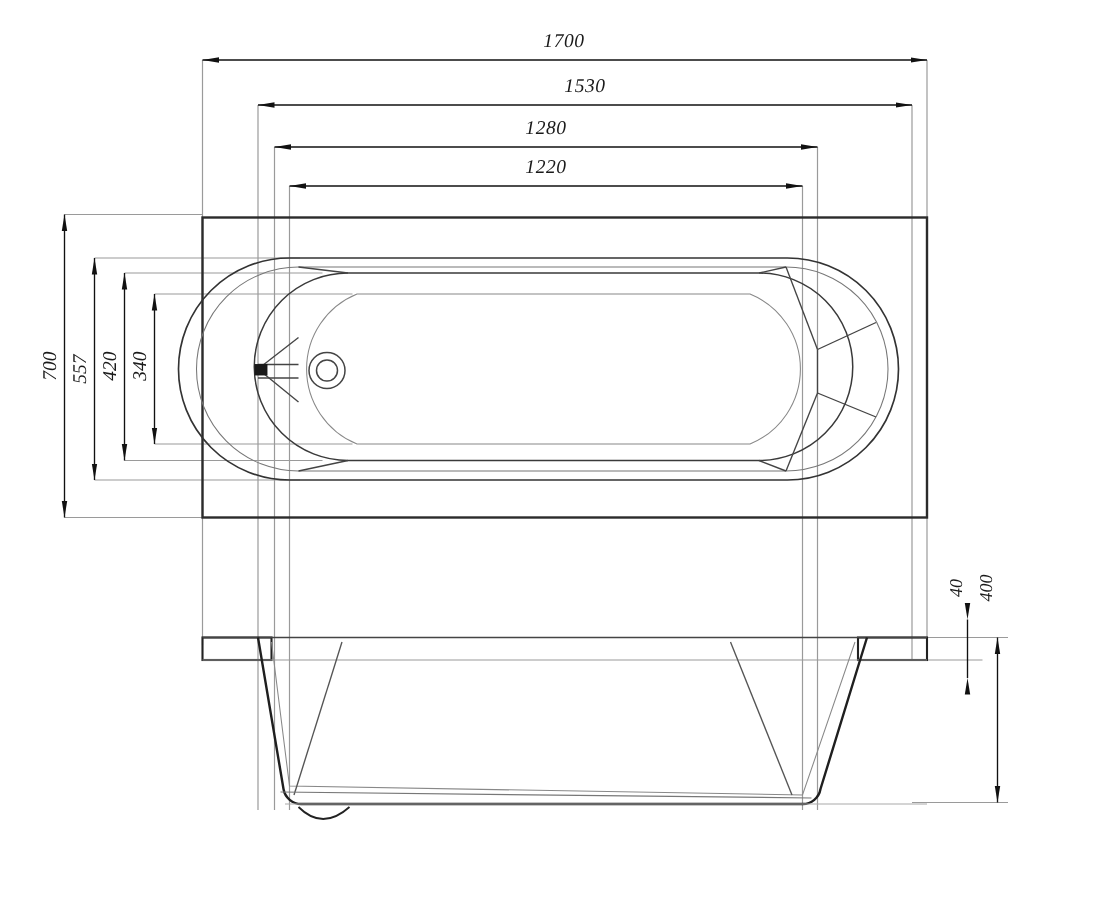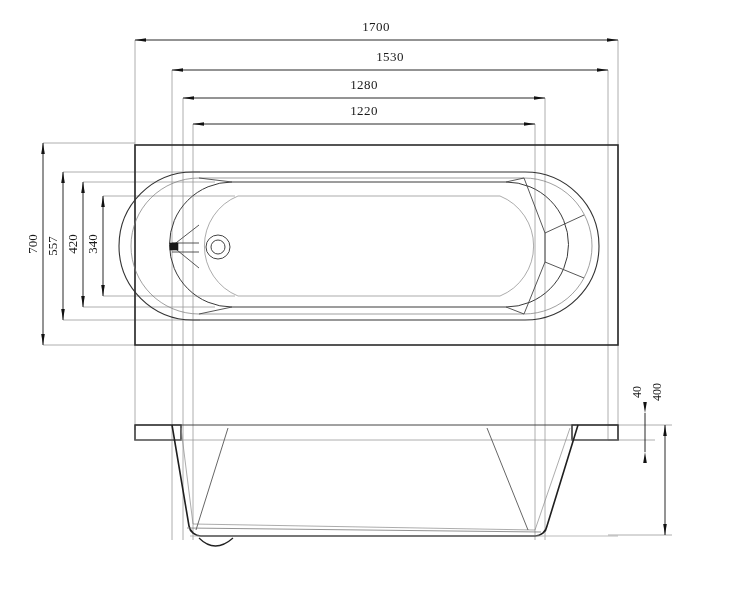--- a/index.html
+++ b/index.html
@@ -1,18 +1,18 @@
 <!DOCTYPE html>
 <html><head>
 <meta charset="utf-8">
 <style>
   html,body{margin:0;padding:0;background:#ffffff;}
   body{width:737px;height:600px;overflow:hidden;
        font-family:"Liberation Serif", serif;}
-  #sheet{position:relative;width:737px;height:600px;background:#fff;}
+  #sheet{position:relative;width:737px;height:600px;background:#fff;font-style:italic;}
   svg{display:block;}
   .dimtext{font-family:"Liberation Serif", serif;font-size:13px;fill:#1a1a1a;
            letter-spacing:.4px;}
   .dimtext-sm{font-family:"Liberation Serif", serif;font-size:12px;fill:#1a1a1a;}
   .vtext{font-family:"Liberation Serif", serif;font-size:13px;fill:#1a1a1a;}
 </style>
 </head>
 <body>
 
 <div id="sheet">

